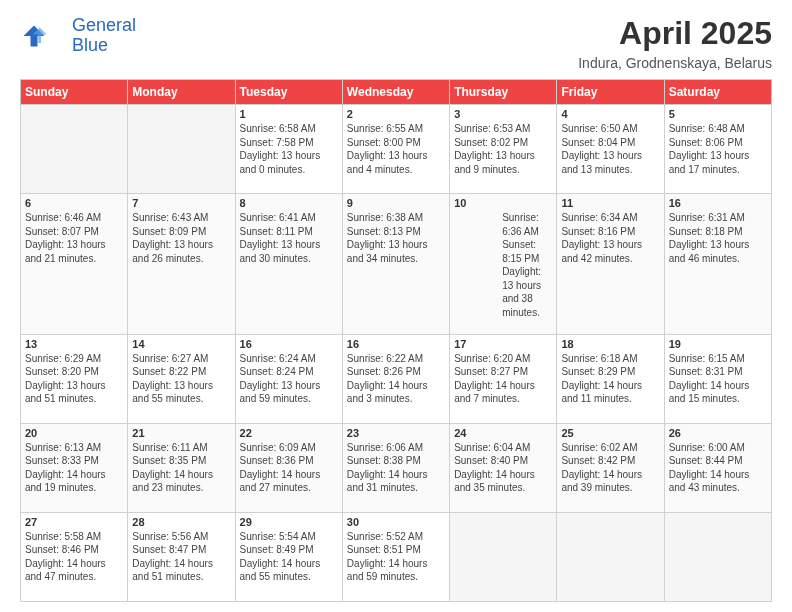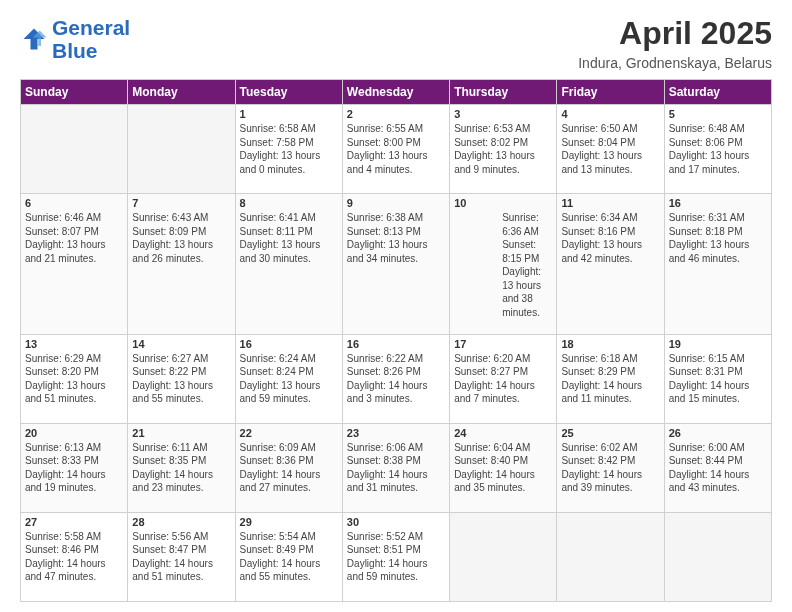--- a/index.html
+++ b/index.html
@@ -22,24 +22,25 @@
       justify-content: space-between;
       align-items: flex-start;
       margin-bottom: 8px;
     }
     .logo {
       display: flex;
       align-items: center;
       gap: 4px;
     }
     .logo-text {
-      font-size: 21px;
-      font-weight: bold;
+      font-size: 18px;
+      font-weight: normal;
       color: #333;
       line-height: 1.1;
+      margin-left: 20px;
     }
     .logo-text span {
       color: #2a6bbf;
     }
     .logo-icon {
       width: 28px;
       height: 28px;
     }
     .title-block {
       text-align: right;
@@ -54,21 +55,21 @@
       font-size: 14px;
       color: #555;
       margin-top: 4px;
     }
     .calendar {
       width: 100%;
       border-collapse: collapse;
       flex: 1;
     }
     .calendar th {
-      background: #701a75;
+      background: #ef4444;
       color: #fff;
       font-size: 12px;
       font-weight: bold;
       padding: 5px 4px;
       text-align: left;
       border: 1px solid #ccc;
     }
     .calendar td {
       vertical-align: top;
       border: 1px solid #d0d0d0;

